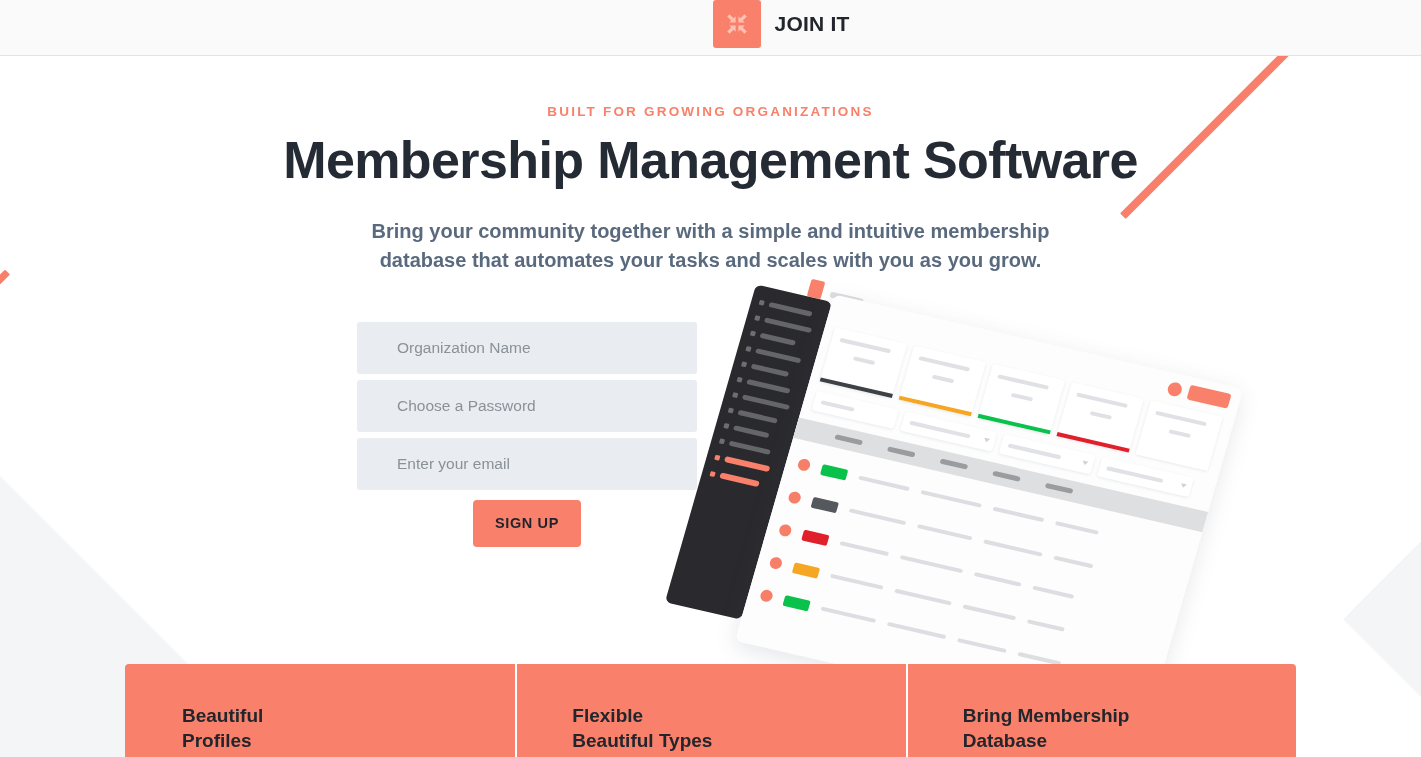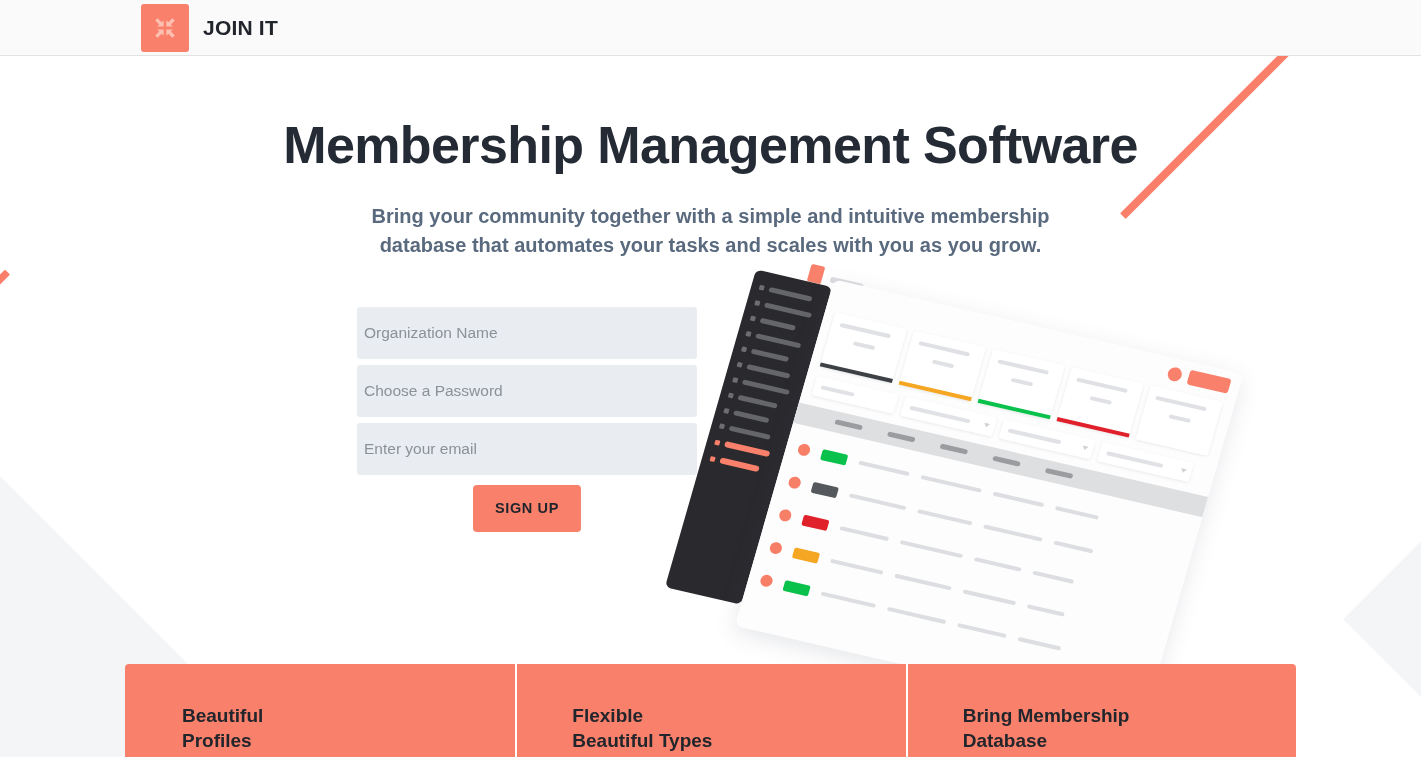--- a/index.html
+++ b/index.html
@@ -73,20 +73,21 @@
   
   .header {
     position: relative;
     z-index: 10;
     height: 56px;
     width: 100%;
     background: #fafafa;
     border-bottom: 1px solid #e3e3e3;
     display: flex;
     align-items: center;
+    flex-direction: column;
   }
   .brand {
     display: flex;
     align-items: center;
     margin-left: 141px;
     text-decoration: none;
   }
   .logo-mark {
     width: 48px;
     height: 48px;
@@ -190,21 +191,21 @@
     margin-left: 357px;
     flex: none;
   }
   .field {
     width: 340px;
     height: 52px;
     background: #e9edf1;
     border: none;
     border-radius: 3px;
     margin-bottom: 6px;
-    padding: 0 7px;
+    padding: 0 40px;
     font-size: 15.5px;
     color: #3a4149;
     font-family: "Liberation Sans", sans-serif;
     display: block;
   }
   .field::placeholder { color: #8b9199; opacity: 1; }
   .form-actions {
     display: flex;
     justify-content: center;
     margin-top: 10px;
@@ -415,20 +416,21 @@
             <path d="M14.4 14.4 L14.4 20.8 L16.4 18.8 L20.4 22.8 L22.8 20.4 L18.8 16.4 L20.8 14.4 Z"></path>
           </g>
         </svg>
       </span>
       <span class="brand-name">JOIN IT</span>
     </a>
 
   </header>
 
   <section class="hero">
+    <div class="eyebrow">BUILT FOR GROWING ORGANIZATIONS</div>
     <h1 class="headline">Membership Management Software</h1>
     <p class="subhead">Bring your community together with a simple and intuitive membership database that automates your tasks and scales with you as you grow.</p>
   </section>
 
   <div class="hero-row">
 
     <form class="signup-form">
       <input class="field" type="text" placeholder="Organization Name" style="">
       <input class="field" type="password" placeholder="Choose a Password" style="">
       <input class="field" type="email" placeholder="Enter your email" style="">

